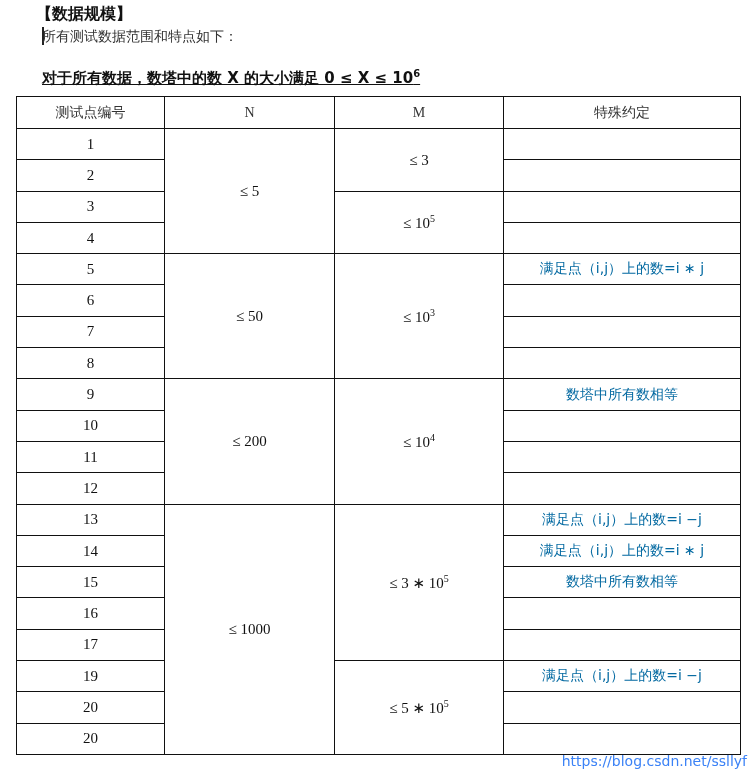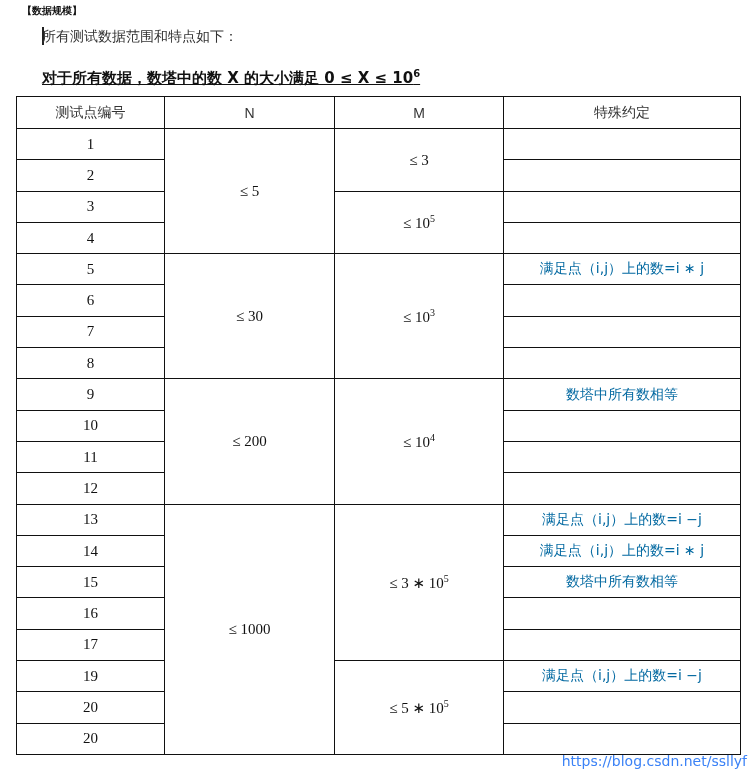--- a/index.html
+++ b/index.html
@@ -1,31 +1,31 @@
 <!DOCTYPE html>
 <html><head>
 <meta charset="utf-8">
 <style>
   html, body { margin:0; padding:0; background:#fff; }
   body { width:755px; height:775px; position:relative; overflow:hidden;
          font-family:"DejaVu Serif", "Liberation Serif", serif; color:#111; }
-  .title { position:absolute; left:22px; top:4px; font-size:10px; font-weight:bold;
+  .title { position:absolute; left:36px; top:4px; font-size:16px; font-weight:bold;
            font-family:Liberation Mono, monospace; letter-spacing:0; }
   .line2 { position:absolute; left:42px; top:28px; font-size:14px; color:#333;
            font-family:"DejaVu Sans", sans-serif; }
   .cursor { position:absolute; left:42px; top:27px; width:2px; height:18px; background:#222; }
   .line3 { position:absolute; left:42px; top:68px; font-size:15px; font-weight:bold;
            text-decoration:underline; font-family:"DejaVu Sans", sans-serif; }
   .line3 sup { font-size:10px; }
   table { position:absolute; left:16px; top:96px; border-collapse:collapse;
           table-layout:fixed; width:724px; }
   td, th { border:1.5px solid #111; text-align:center; vertical-align:middle;
            font-size:15px; padding:0; height:30.3px; font-weight:normal;
            font-family:"Liberation Serif", serif; }
-  th { height:31px; font-family:Liberation Sans, sans-serif; font-size:14px; color:#333; }
+  th { height:31px; font-family:Liberation Serif, serif; font-size:14px; color:#333; }
   td.cn { font-family:"DejaVu Sans", sans-serif; font-size:14px; color:#0369a1; }
   td sup { font-size:10px; }
   .watermark { position:absolute; right:8px; bottom:6px; font-size:14px; color:#3b82f6;
                font-family:"DejaVu Sans", sans-serif; }
 </style>
 </head>
 <body>
 
 <div class="title">【数据规模】</div>
 <div class="cursor"></div>
@@ -62,21 +62,21 @@
         <td>3</td>
         <td rowspan="2"><span>≤ 10</span><sup>5</sup></td>
         <td class="cn"></td>
       </tr>
       <tr>
         <td>4</td>
         <td class="cn"></td>
       </tr>
       <tr>
         <td>5</td>
-        <td rowspan="4">≤ 30</td>
+        <td rowspan="4">≤ 50</td>
         <td rowspan="4"><span>≤ 10</span><sup>3</sup></td>
         <td class="cn">满足点（i,j）上的数=i ∗ j</td>
       </tr>
       <tr>
         <td>6</td>
         <td class="cn"></td>
       </tr>
       <tr>
         <td>7</td>
         <td class="cn"></td>

